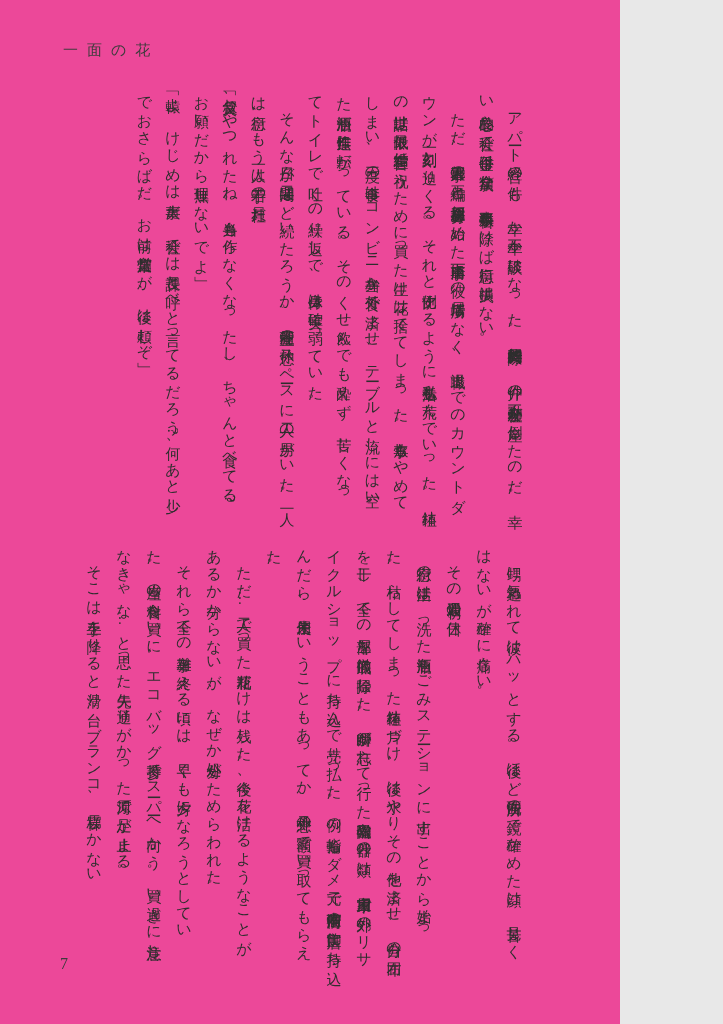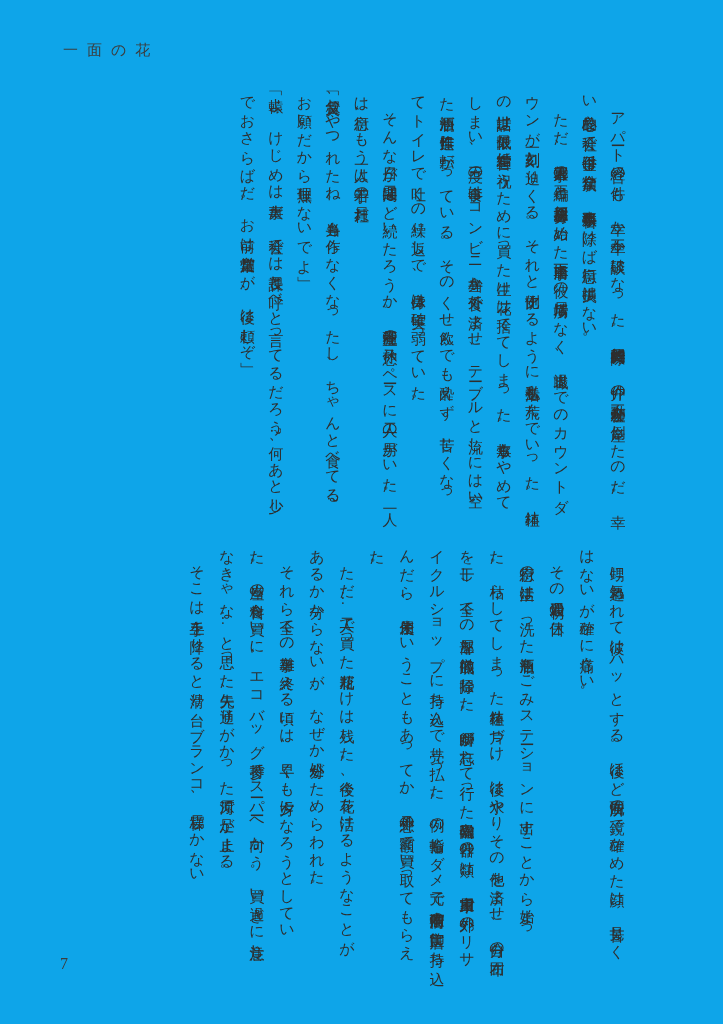--- a/index.html
+++ b/index.html
@@ -2,23 +2,23 @@
 <html><head>
 <meta charset="utf-8">
 <style>
   html, body {
     margin: 0;
     padding: 0;
     background: #e8e8e8;
   }
   .page {
     position: relative;
-    width: 723px;
+    width: 620px;
     height: 1024px;
-    background: #0ea5e9;
+    background: #ec4899;
     overflow: hidden;
     font-family: "Liberation Serif", "DejaVu Serif", serif;
     color: #2e2e2e;
   }
   .header-title {
     position: absolute;
     left: 63px;
     top: 41px;
     font-size: 15px;
     letter-spacing: 9px;

